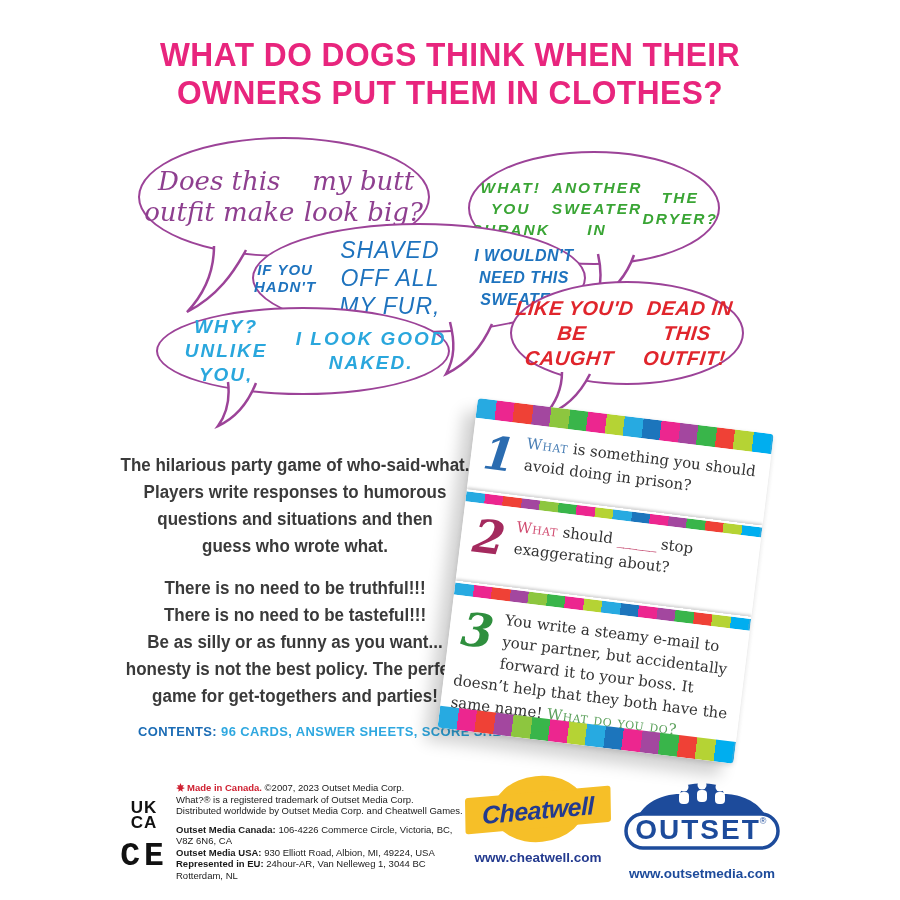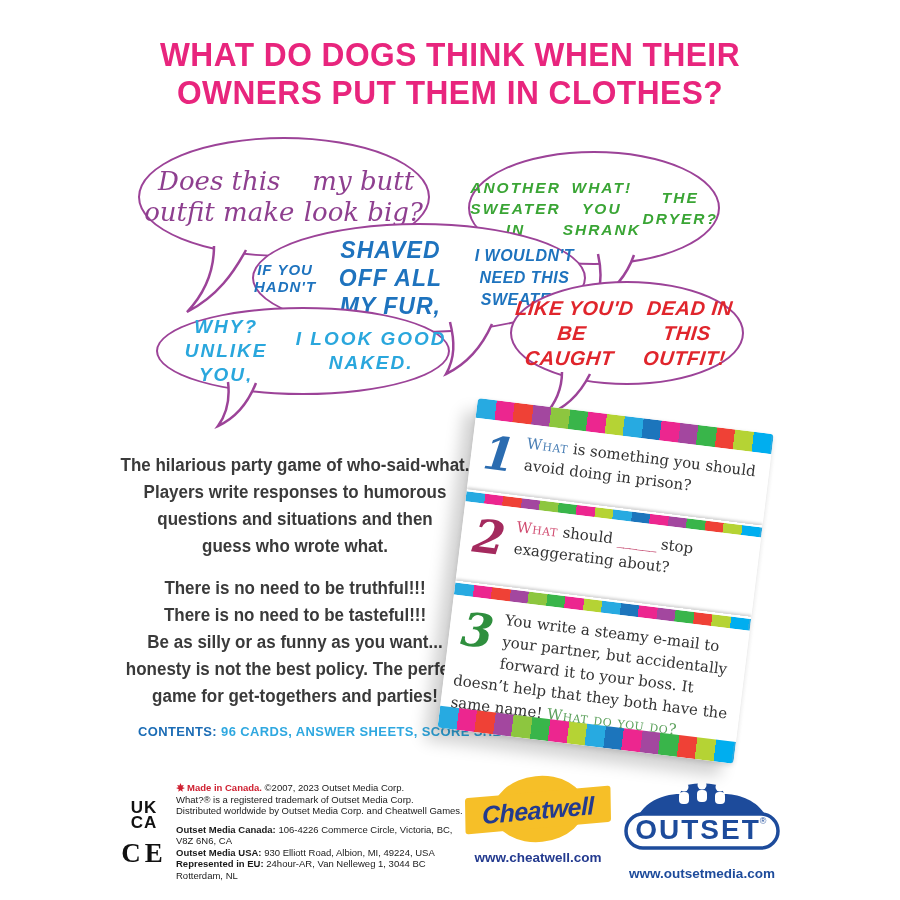--- a/index.html
+++ b/index.html
@@ -18,21 +18,21 @@
             align-items:center; justify-content:center; text-align:center; }
   .tail { position:absolute; }
   #b1 { left:138px; top:137px; width:292px; height:120px; z-index:1; }
   #b1 .l { font-family:"DejaVu Serif", serif; font-style:italic; font-size:26px;
            line-height:31px; color:#8e3f8f; }
   #b2 { left:468px; top:151px; width:252px; height:114px; z-index:1; }
   #b2 .l { font-weight:bold; font-style:italic; font-size:15.5px; line-height:21px;
            letter-spacing:2px; color:#3aa535; }
   #b3 { left:252px; top:223px; width:334px; height:110px; z-index:3;gap:8px; }
   #b3 .l0 { font-weight:bold; font-style:italic; font-size:15px; color:#1e73be; letter-spacing:1px;}
-  #b3 .l1 { font-weight:bold; font-style:italic; font-size:23px; color:#1e73be; letter-spacing:1px; line-height:28px;}
+  #b3 .l1 { font-weight:normal; font-style:italic; font-size:23px; color:#1e73be; letter-spacing:1px; line-height:28px;}
   #b3 .l2 { font-weight:bold; font-style:italic; font-size:16px; color:#1e73be; letter-spacing:.5px; line-height:22px;}
   #b4 { left:156px; top:307px; width:294px; height:88px; z-index:5; }
   #b4 .l { font-weight:bold; font-style:italic; font-size:19px; line-height:24px;
            letter-spacing:2px; color:#2aa7dd; }
   #b5 { left:510px; top:281px; width:234px; height:104px; z-index:3; }
   #b5 .l { font-weight:bold; font-style:italic; font-size:20px; line-height:25px;
            letter-spacing:.5px; color:#e0252c; transform:skewX(-6deg); }
 
   
   .card-stack { position:absolute; left:478px; top:398px; width:298px;
@@ -62,21 +62,21 @@
   #p1 { top:452px; } #p2 { top:575px; }
 
   .contents { position:absolute; left:138px; top:724px; font-weight:bold;
               font-size:13.5px; letter-spacing:.4px; transform:scaleX(.96);
               transform-origin:left; white-space:nowrap; }
   .contents .lab { color:#1b6cb5; } .contents .itm { color:#2fa8e0; }
 
   
   .marks { position:absolute; left:118px; top:800px; width:52px; text-align:center; color:#111; }
   .ukca { font-weight:bold; font-size:17px; line-height:15px; letter-spacing:1px; }
-  .ce { font-family:Liberation Serif, serif; font-weight:bold; font-size:27px;
+  .ce { font-family:Liberation Mono, monospace; font-weight:bold; font-size:33px;
         letter-spacing:4px; margin-top:8px; }
   .legal { position:absolute; left:176px; top:782px; width:292px; font-size:9.5px;
            line-height:11.5px; color:#1a1a1a; }
   .legal .red { color:#cf2031; font-weight:bold; }
   .legal b { font-weight:bold; }
   .addr { margin-top:7px; }
   .leaf { display:inline-block; vertical-align:-1px; margin-right:2px; }
 
   
   .cheatwell { position:absolute; left:463px; top:776px; width:150px; text-align:center; }
@@ -105,22 +105,22 @@
 
   <div class="bubble" id="b1">
     <div class="l">Does this outfit make</div>
     <div class="l">my butt look big?</div>
   </div>
   <svg class="tail" style="left:182px;top:242px;z-index:2" width="72" height="76">
     <path d="M32,4 C32,28 24,50 5,70 C36,54 52,30 64,8" fill="#fff" stroke="#9c4398" stroke-width="2.5"></path>
   </svg>
 
   <div class="bubble" id="b2">
+    <div class="l">WHAT! YOU SHRANK</div>
     <div class="l">ANOTHER SWEATER IN</div>
-    <div class="l">WHAT! YOU SHRANK</div>
     <div class="l">THE DRYER?</div>
   </div>
   <svg class="tail" style="left:576px;top:250px;z-index:2" width="70" height="58">
     <path d="M22,4 C26,22 26,38 18,52 C40,40 52,22 58,5" fill="#fff" stroke="#9c4398" stroke-width="2.5"></path>
   </svg>
 
   <div class="bubble" id="b3">
     <div class="l0">IF YOU HADN'T</div>
     <div class="l1">SHAVED OFF ALL MY FUR,</div>
     <div class="l2">I WOULDN'T NEED THIS SWEATER.</div>

